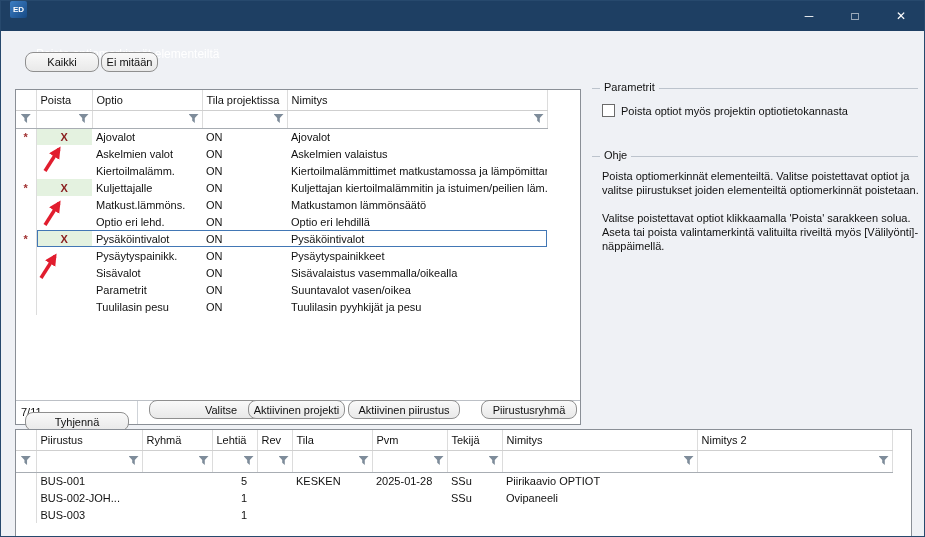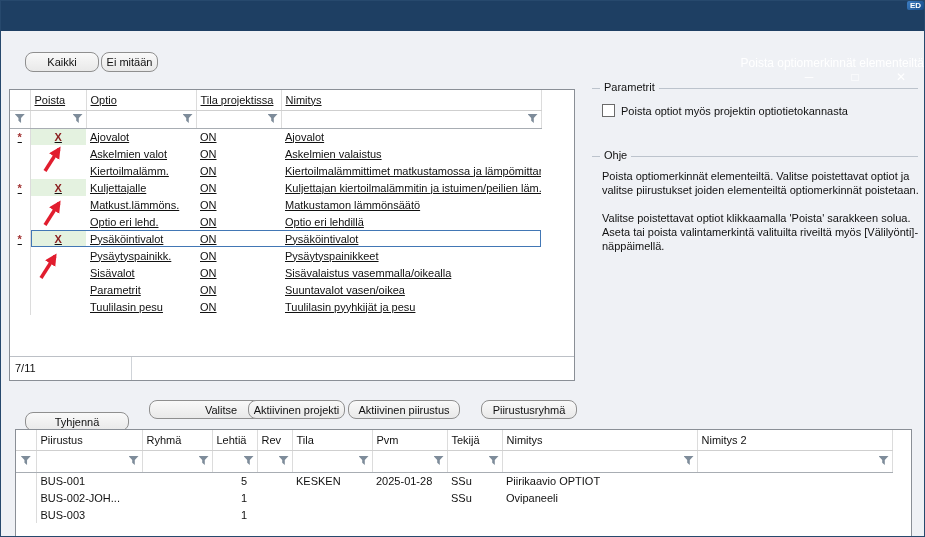--- a/index.html
+++ b/index.html
@@ -5,21 +5,21 @@
   * { margin:0; padding:0; box-sizing:border-box; }
   html,body { width:925px; height:537px; overflow:hidden; }
   body { font-family:"Liberation Sans", sans-serif; font-size:11px; color:#111;
          -webkit-font-smoothing:antialiased; }
 
   .window { position:absolute; inset:0; width:925px; height:537px;
             background:#eff1f5; border:1px solid #27496d; overflow:hidden; }
 
   
   .titlebar { position:absolute; left:0; top:0; width:100%; height:30px;
-              background:#1e3f63; display:flex; align-items:flex-end; color:#fff;flex-direction:column; }
+              background:#1e3f63; display:flex; align-items:flex-start; color:#fff; }
   .app-icon { width:17px; height:17px; margin-left:9px; border-radius:2px;
               background:linear-gradient(135deg,#3c7ec4,#174a85);
               display:flex; align-items:center; justify-content:center;
               font-size:8px; font-weight:bold; color:#fff; }
   .win-title { margin-left:9px; font-size:12px; white-space:nowrap;margin-top:46px; }
   .caption { margin-left:auto; display:flex; height:100%; }
   .cap-btn { width:46px; height:100%; display:flex; align-items:center;
              justify-content:center; font-size:12px; color:#fff; cursor:default; }
 
   
@@ -29,21 +29,21 @@
   #btn-kaikki   { left:24px;  top:51px; width:74px; }
   #btn-eimitaan { left:100px; top:51px; width:57px; }
   #btn-tyhjenna   { left:24px;  top:411px; width:104px; height:19px;text-align:center; }
   #btn-valitse    { left:148px; top:399px; width:112px;  height:19px;padding-left:32px; }
   #btn-aktproj    { left:247px; top:399px; width:97px;  height:19px; }
   #btn-aktpiir    { left:347px; top:399px; width:112px; height:19px; }
   #btn-piirryhma  { left:480px; top:399px; width:96px;  height:19px; }
 
   
   .grid-box { position:absolute; background:#fff; border:1px solid #8a8f96; overflow:hidden; }
-  #opt-grid { left:8px; top:88px;  width:566px; height:292px;text-decoration:underline; }
+  #opt-grid { left:14px; top:88px;  width:566px; height:336px; }
   #drw-grid { left:14px; top:428px; width:897px; height:108px; }
 
   table.grid { border-collapse:collapse; table-layout:fixed; font-size:11px; }
   #opt-grid table.grid { width:531px; }
   #drw-grid table.grid { width:876px; }
 
   th { font-weight:normal; text-align:left; padding:0 4px; height:20px;
        border-right:1px solid #dcdcdc; border-bottom:1px solid #cfcfcf;
        background:#fff; white-space:nowrap; overflow:hidden; }
   tr.flt-row th { height:18px; border-bottom:1px solid #a8adb3; }

